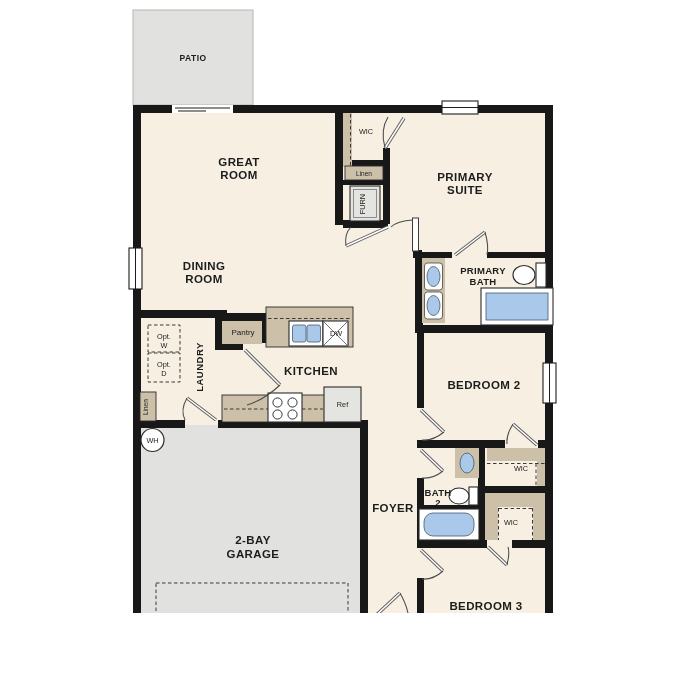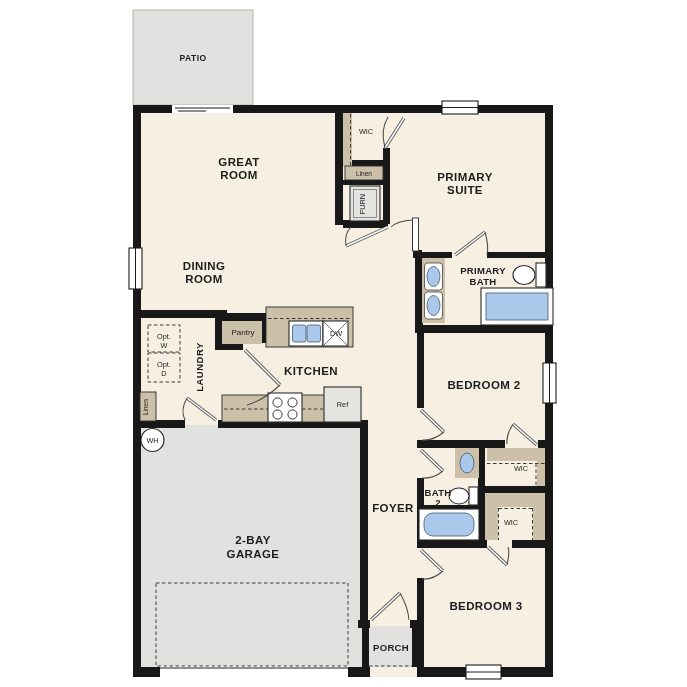--- a/index.html
+++ b/index.html
@@ -1,16 +1,16 @@
 <!DOCTYPE html>
 <html><head>
 <meta charset="utf-8">
 <style>
   html,body{margin:0;padding:0;background:#ffffff;}
-  .stage{position:relative;width:687px;height:687px;background:#ffffff;overflow:hidden;}
+  .stage{position:relative;width:687px;height:613px;background:#ffffff;overflow:hidden;}
   svg{display:block;}
   .wall{fill:#181818;}
   .cream{fill:#f6efe2;}
   .concrete{fill:#e1e1df;stroke:#b5b5b2;stroke-width:1;}
   .tan{fill:#ccc0a9;stroke:#2a2a2a;stroke-width:0.9;}
   .tanplain{fill:#ccc0a9;}
   .fixture-white{fill:#ffffff;stroke:#2a2a2a;stroke-width:1.1;}
   .fixture-blue{fill:#aac9ea;stroke:#44596f;stroke-width:0.8;}
   .graybox{fill:#e4e4e1;stroke:#2a2a2a;stroke-width:1.1;}
   .dashed{fill:none;stroke:#3a3a3a;stroke-width:1;stroke-dasharray:3.5,2.5;}

